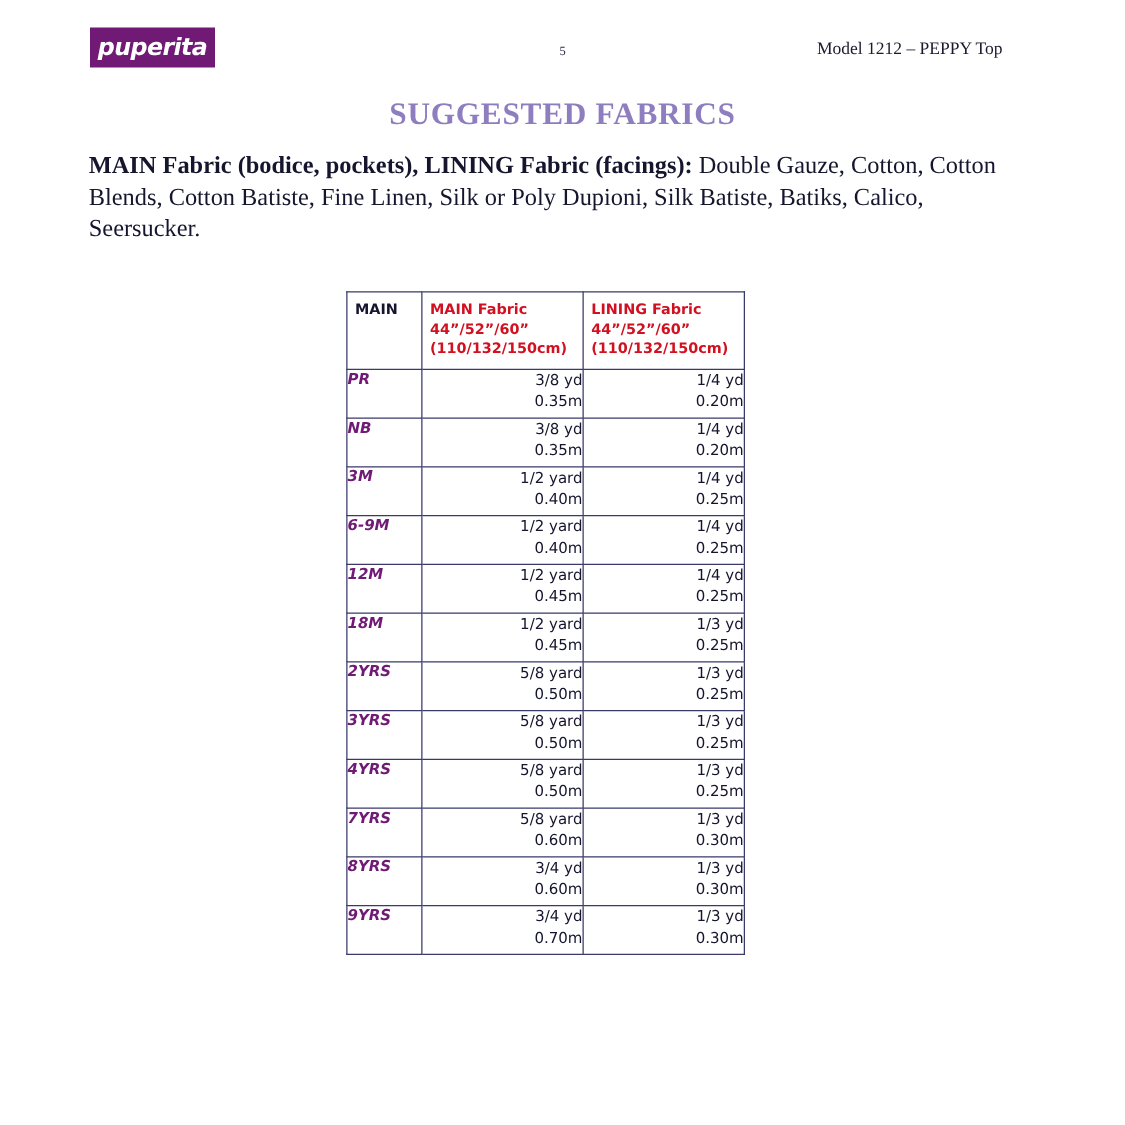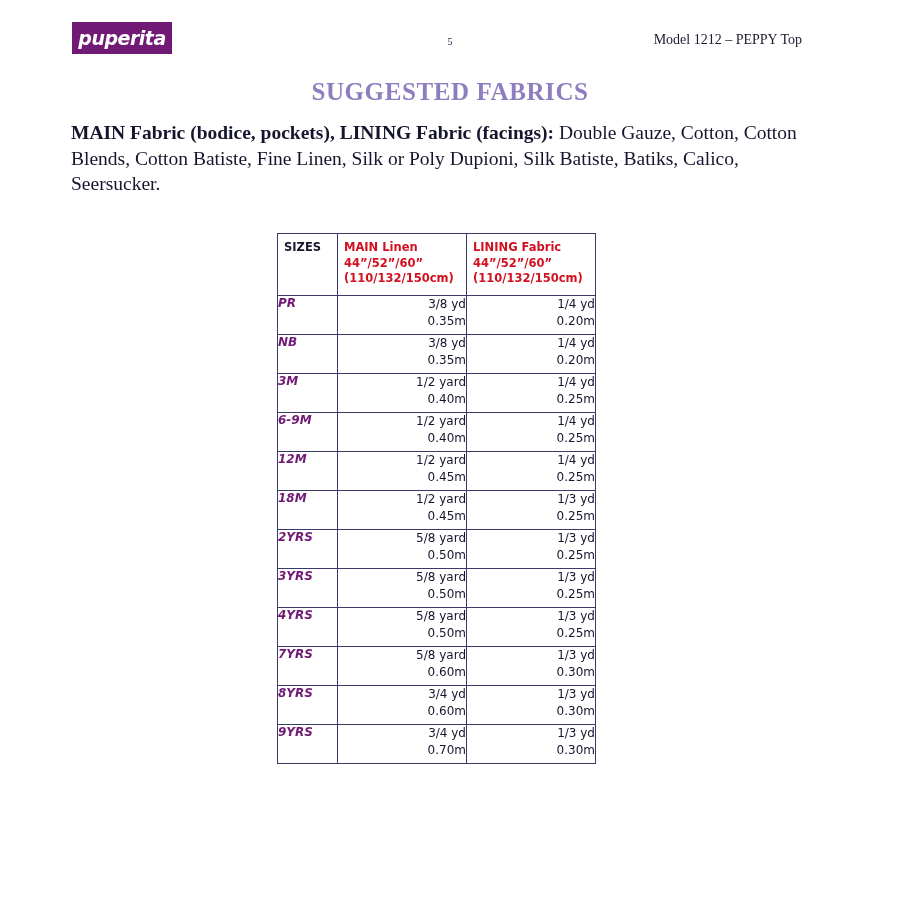--- a/index.html
+++ b/index.html
@@ -177,23 +177,23 @@
 
   <div class="table-wrap">
     <table class="fabric-table">
       <colgroup>
         <col class="c-size">
         <col class="c-main">
         <col class="c-lin">
       </colgroup>
       <thead>
         <tr>
-          <th class="size-head">SIZES</th>
+          <th class="size-head">MAIN</th>
           <th>
-            <span>MAIN Linen</span><br>
+            <span>MAIN Fabric</span><br>
             <span>44”/52”/60”</span><br>
             <span>(110/132/150cm)</span>
           </th>
           <th>
             <span>LINING Fabric</span><br>
             <span>44”/52”/60”</span><br>
             <span>(110/132/150cm)</span>
           </th>
         </tr>
       </thead>

